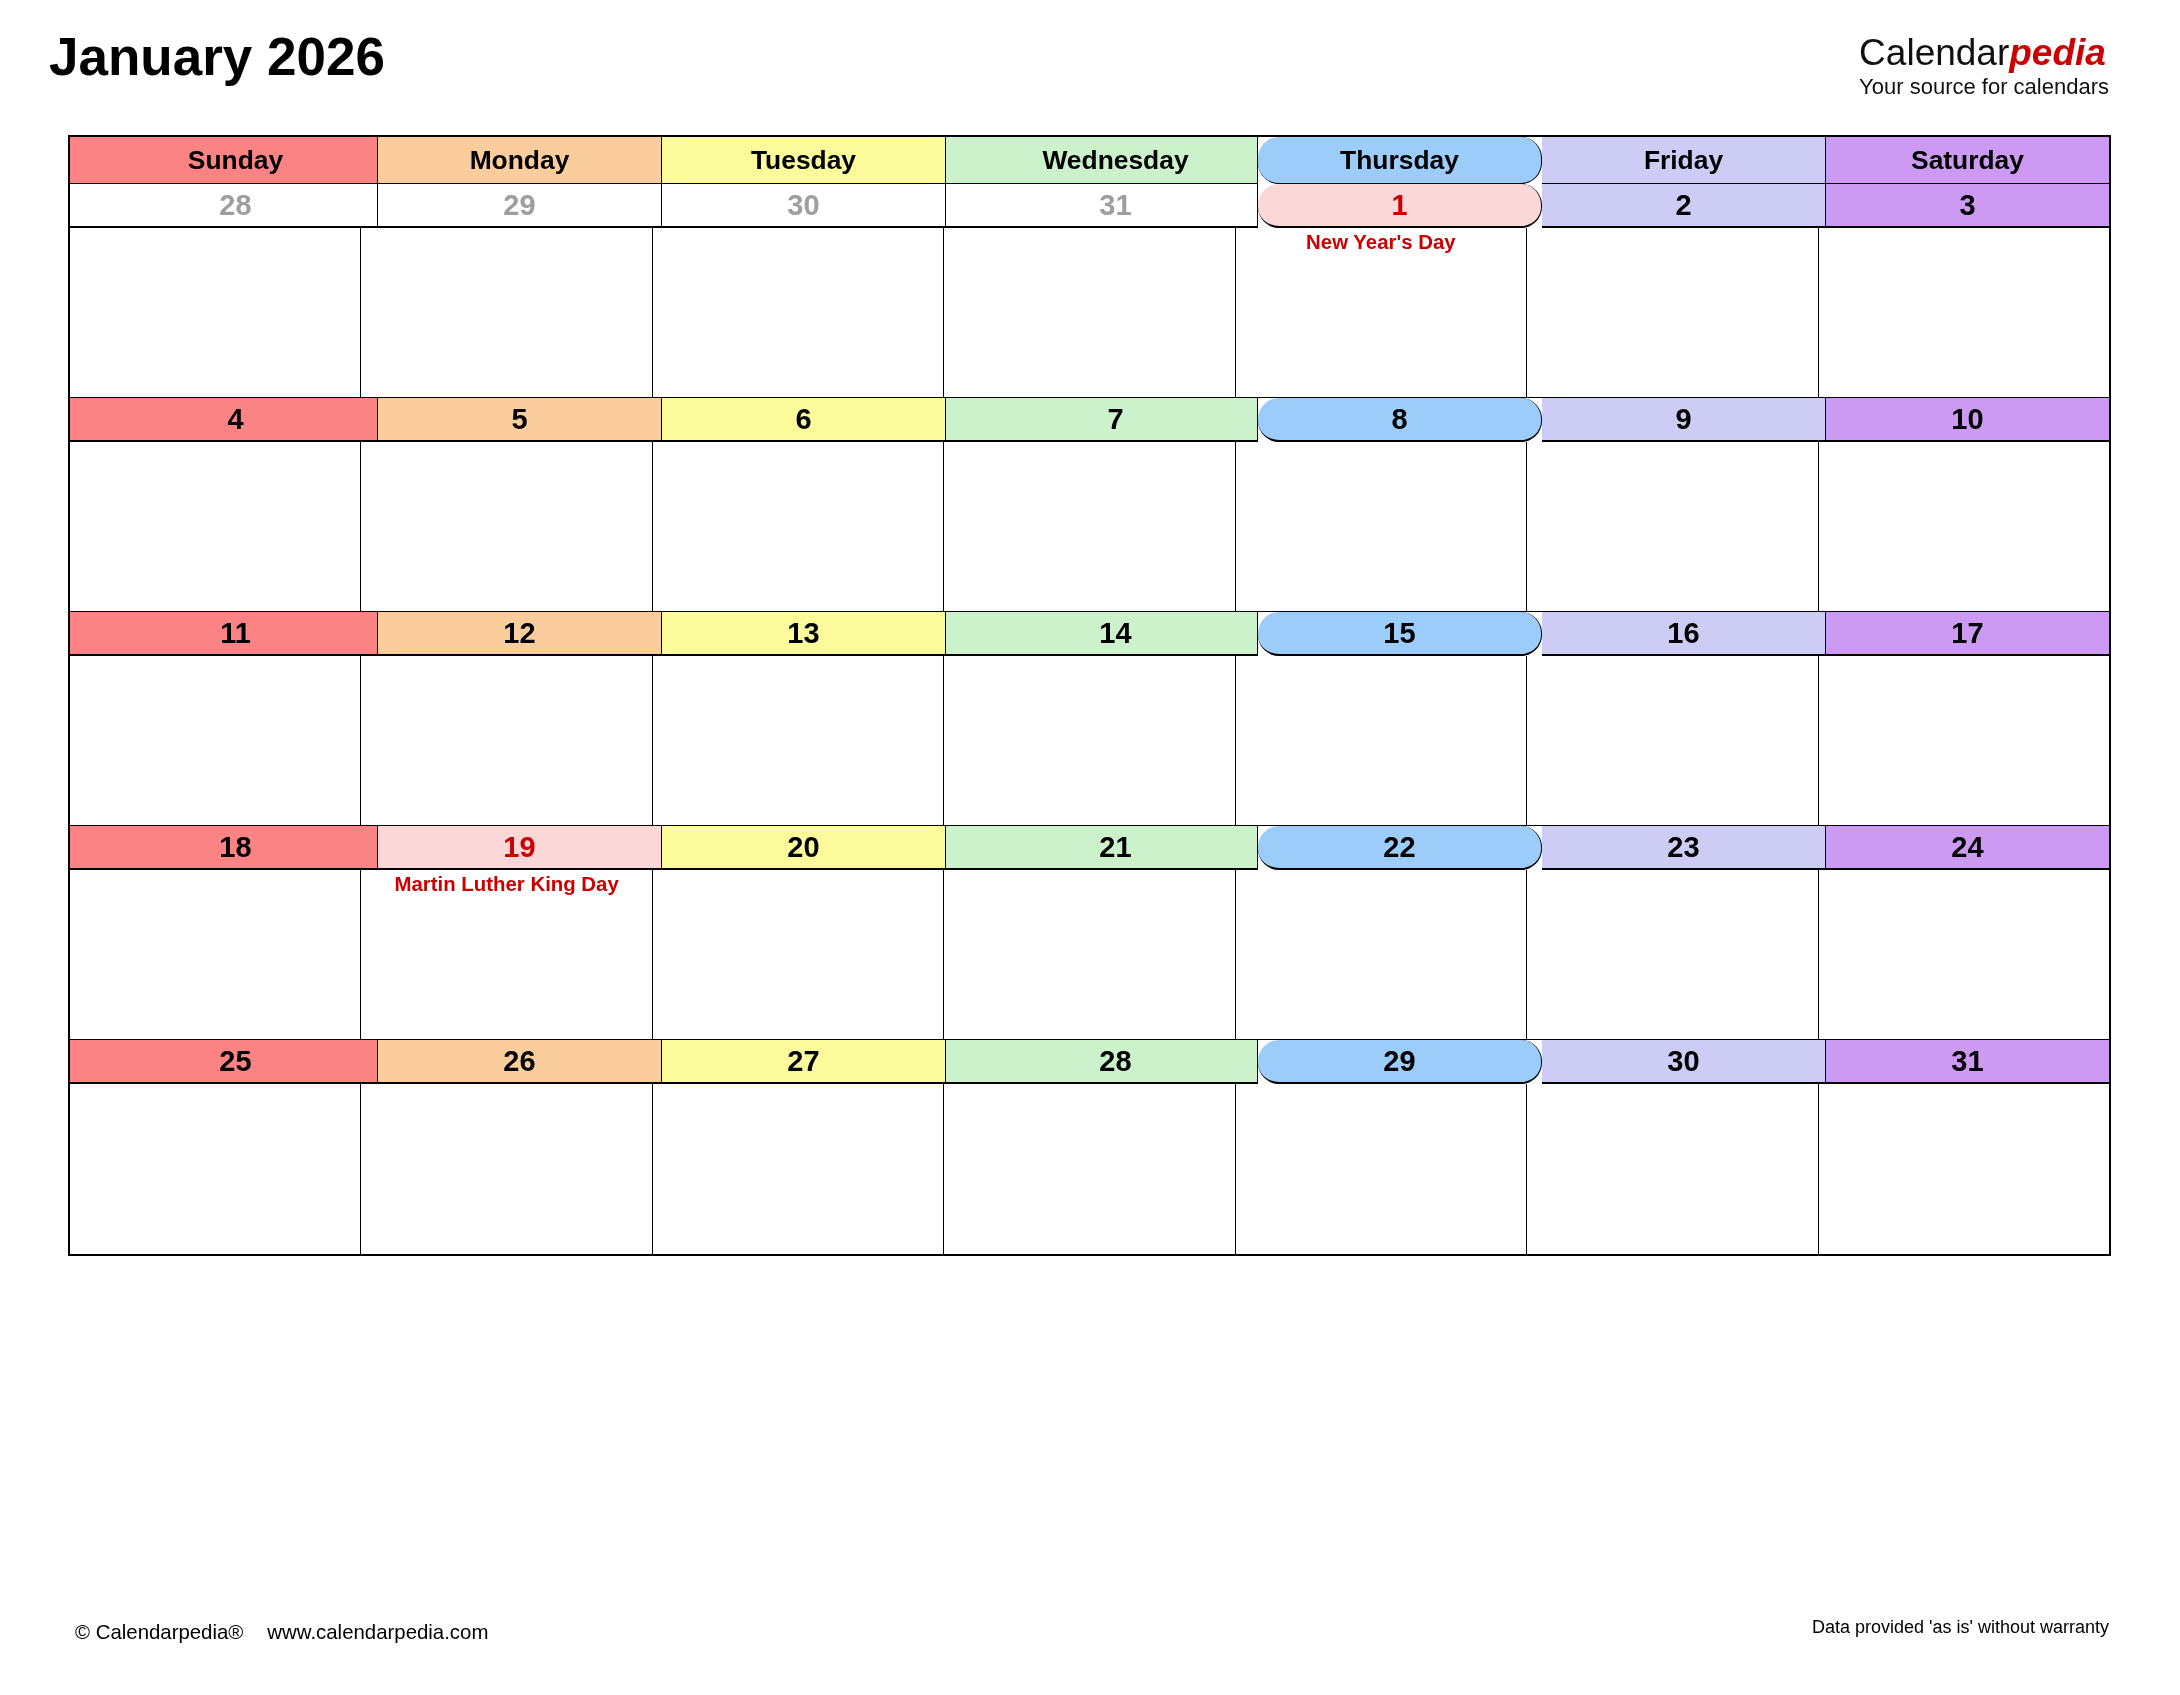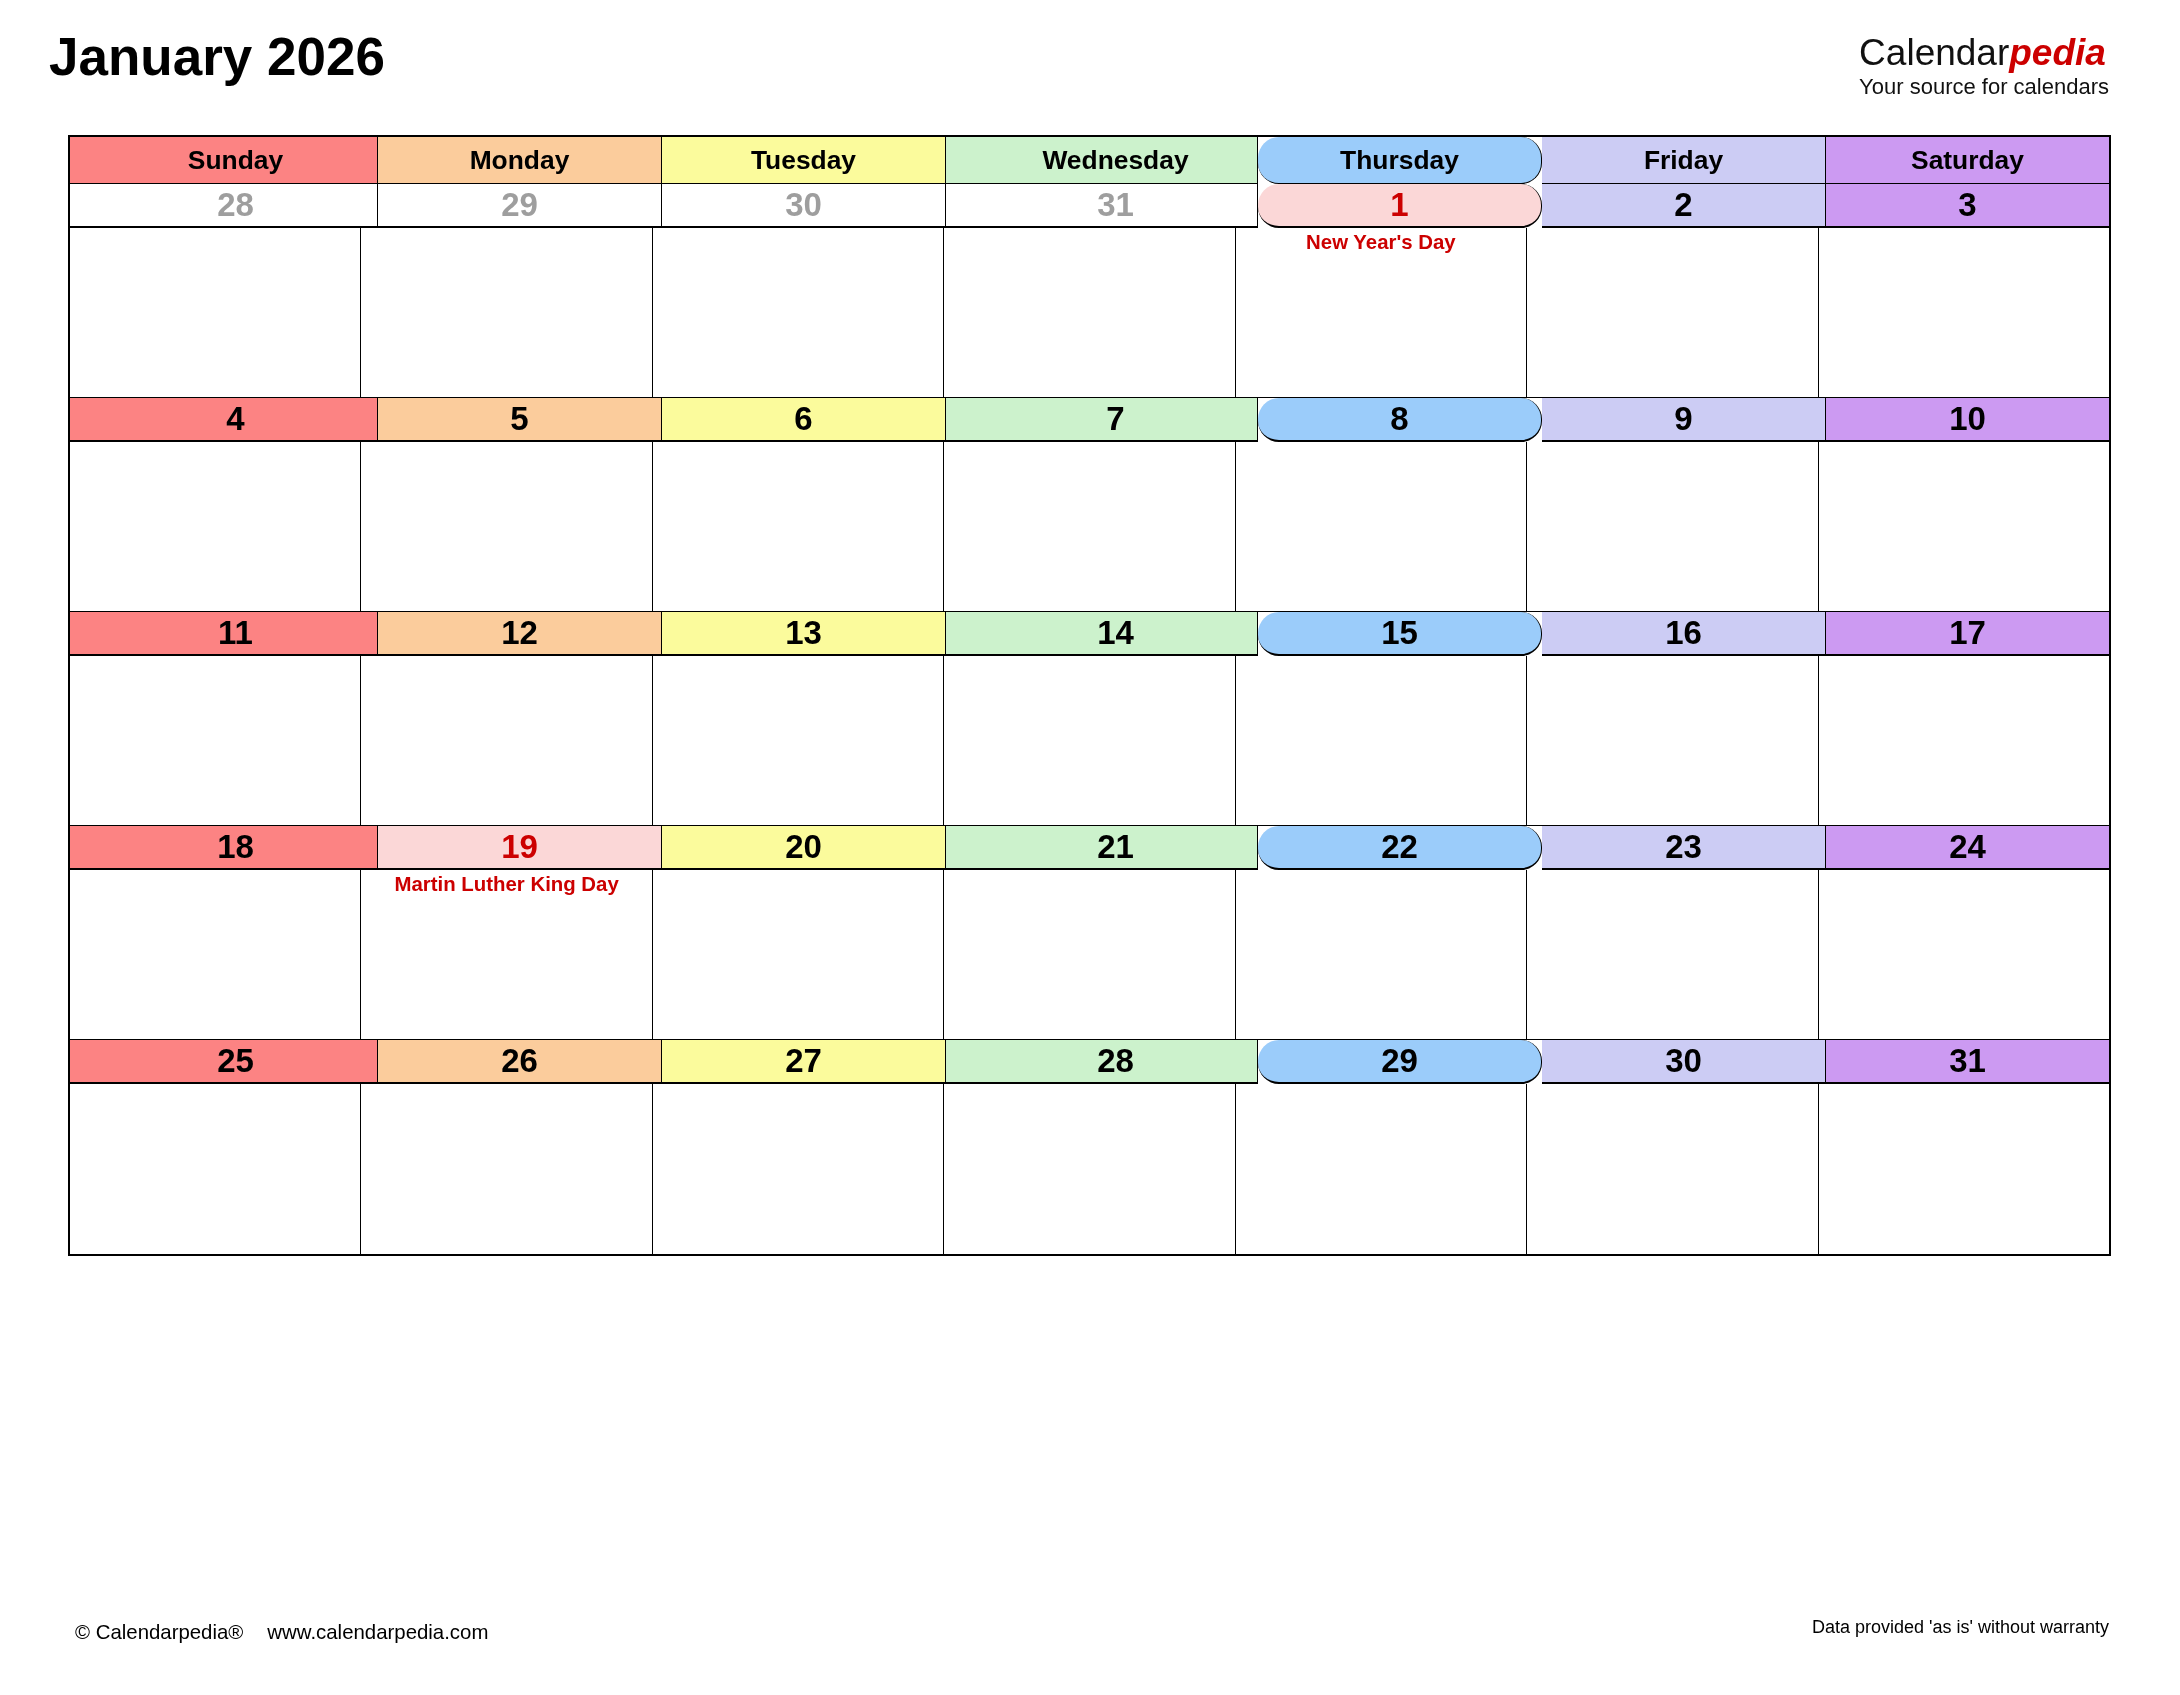--- a/index.html
+++ b/index.html
@@ -33,21 +33,21 @@
   .header-row{height:47px;}
   .header-row .cell{
     border-bottom:1.7px solid var(--line);
     display:flex;align-items:center;justify-content:center;
     font-size:26.4px;font-weight:bold;
   }
   .strip-row{height:44px;}
   .strip-row .cell{
     border-bottom:2.6px solid var(--line);
     display:flex;align-items:center;justify-content:center;
-    font-size:33px;font-weight:bold;
+    font-size:29px;font-weight:bold;
   }
   .body-row{height:170px;}
   .body-row .cell{border-bottom:1.7px solid var(--line);background:#fff;}
   .body-row.last .cell{border-bottom:none;}
 
   .c0{background:var(--sun);padding-left:24px;} .c1{background:var(--mon);} .c2{background:var(--tue);}
   .c3{background:var(--wed);padding-left:28px;} .c4{background:var(--thu);border-radius:21px;} .c5{background:var(--fri);}
   .c6{background:var(--sat);}
   .om{background:#fff !important;color:var(--gray);}
   .hol{background:var(--hol-bg) !important;color:var(--hol-red);}

